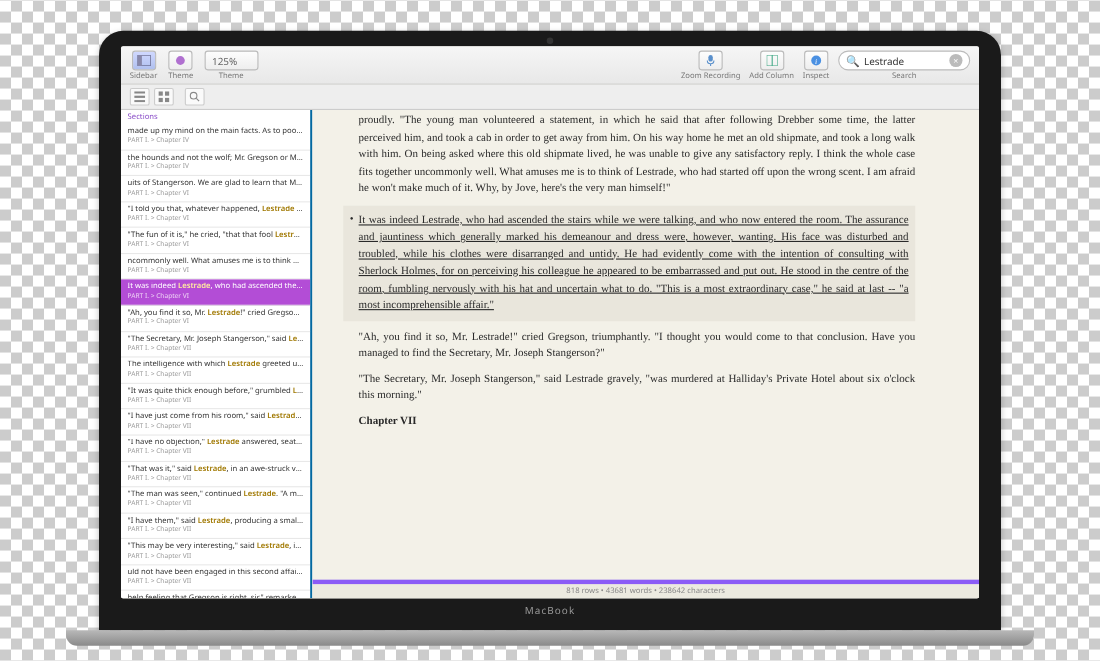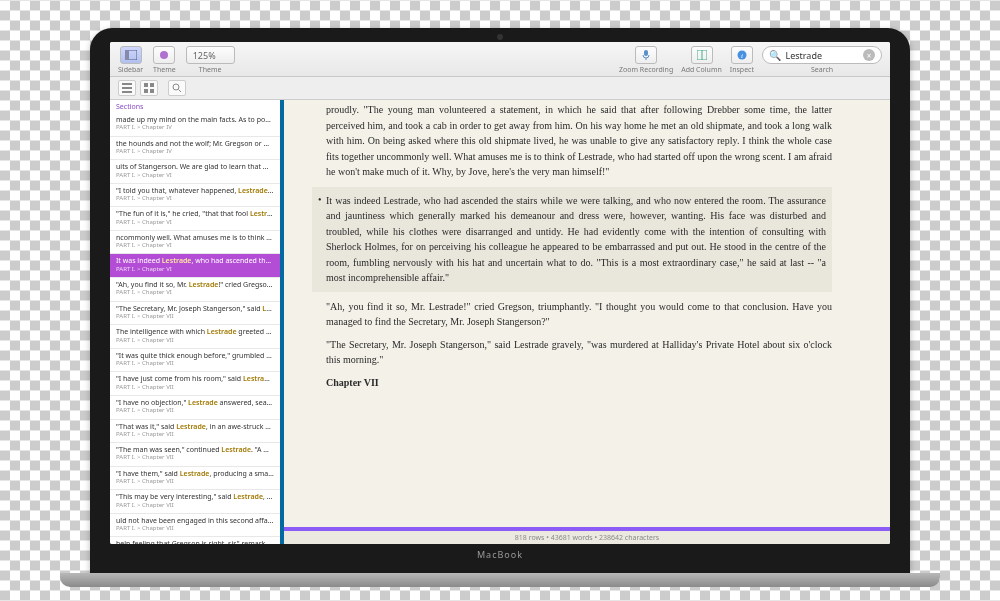--- a/index.html
+++ b/index.html
@@ -95,21 +95,21 @@
       background:#eee; border-bottom:1px solid #ccc;
       font-size:9px;
     }
     .mini-btn{
       width:18px;height:16px;border:1px solid #ccc;border-radius:2px;background:#fafafa;display:flex;align-items:center;justify-content:center;font-size:9px;
     }
     .content { flex:1; display:flex; overflow:hidden; }
     .sidebar {
       width: 174px;
       background: #fff;
-      border-right: 4px solid #0369a1;
+      border-right: 2px solid #0369a1;
       overflow: hidden;
       display:flex;flex-direction:column;
       font-size: 7px;
     }
     .sections-hdr { padding: 2px 6px; color:#8a4dc8; font-size:7px;}
     .row { padding: 3px 6px 4px 6px; border-bottom:1px solid #e8e8e8; line-height:1.2;}
     .row.selected { background:#b34dd6; color:#fff;}
     .row.selected .meta{ color:#efd5f5;}
     .row .title { font-size:7px; color:#333; white-space:nowrap; overflow:hidden; text-overflow:ellipsis;}
     .row.selected .title{ color:#fff;}
@@ -123,21 +123,21 @@
     }
     .doc {
       flex:1; overflow:hidden;
       padding: 2px 58px 6px 42px;
       font-family: Georgia, 'Times New Roman', serif;
       font-size: 10px;
       line-height: 1.55;
       color: #2a2a2a;
     }
     .para { margin-bottom: 7px; text-align: justify;}
-    .bulleted { position:relative; padding:6px 6px 6px 14px; margin-left:-14px; background:#e9e6dc;}
+    .bulleted { position:relative; padding:6px 6px 6px 14px; margin-left:-14px; background:#e9e6dc;text-decoration:underline;}
     .bulleted::before { content:"•"; position:absolute; left:6px; top:5px;}
     .chapter-title { font-weight:bold; margin-top:6px;}
     .statusbar {
       font-size:7px; color:#888;
       text-align:center; padding:2px 0;
       background:#eceae0; border-top:4px solid #8b5cf6;
     }
     svg { display:block;}
   </style>
 </head>

